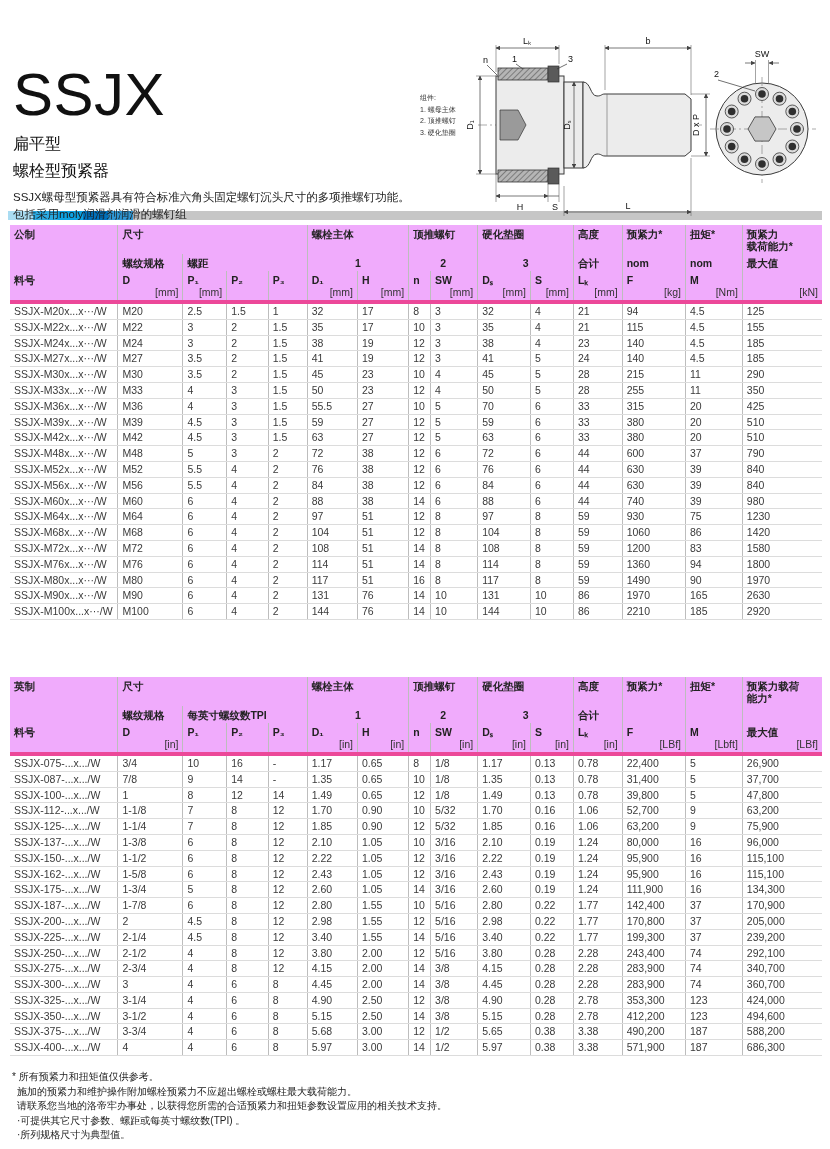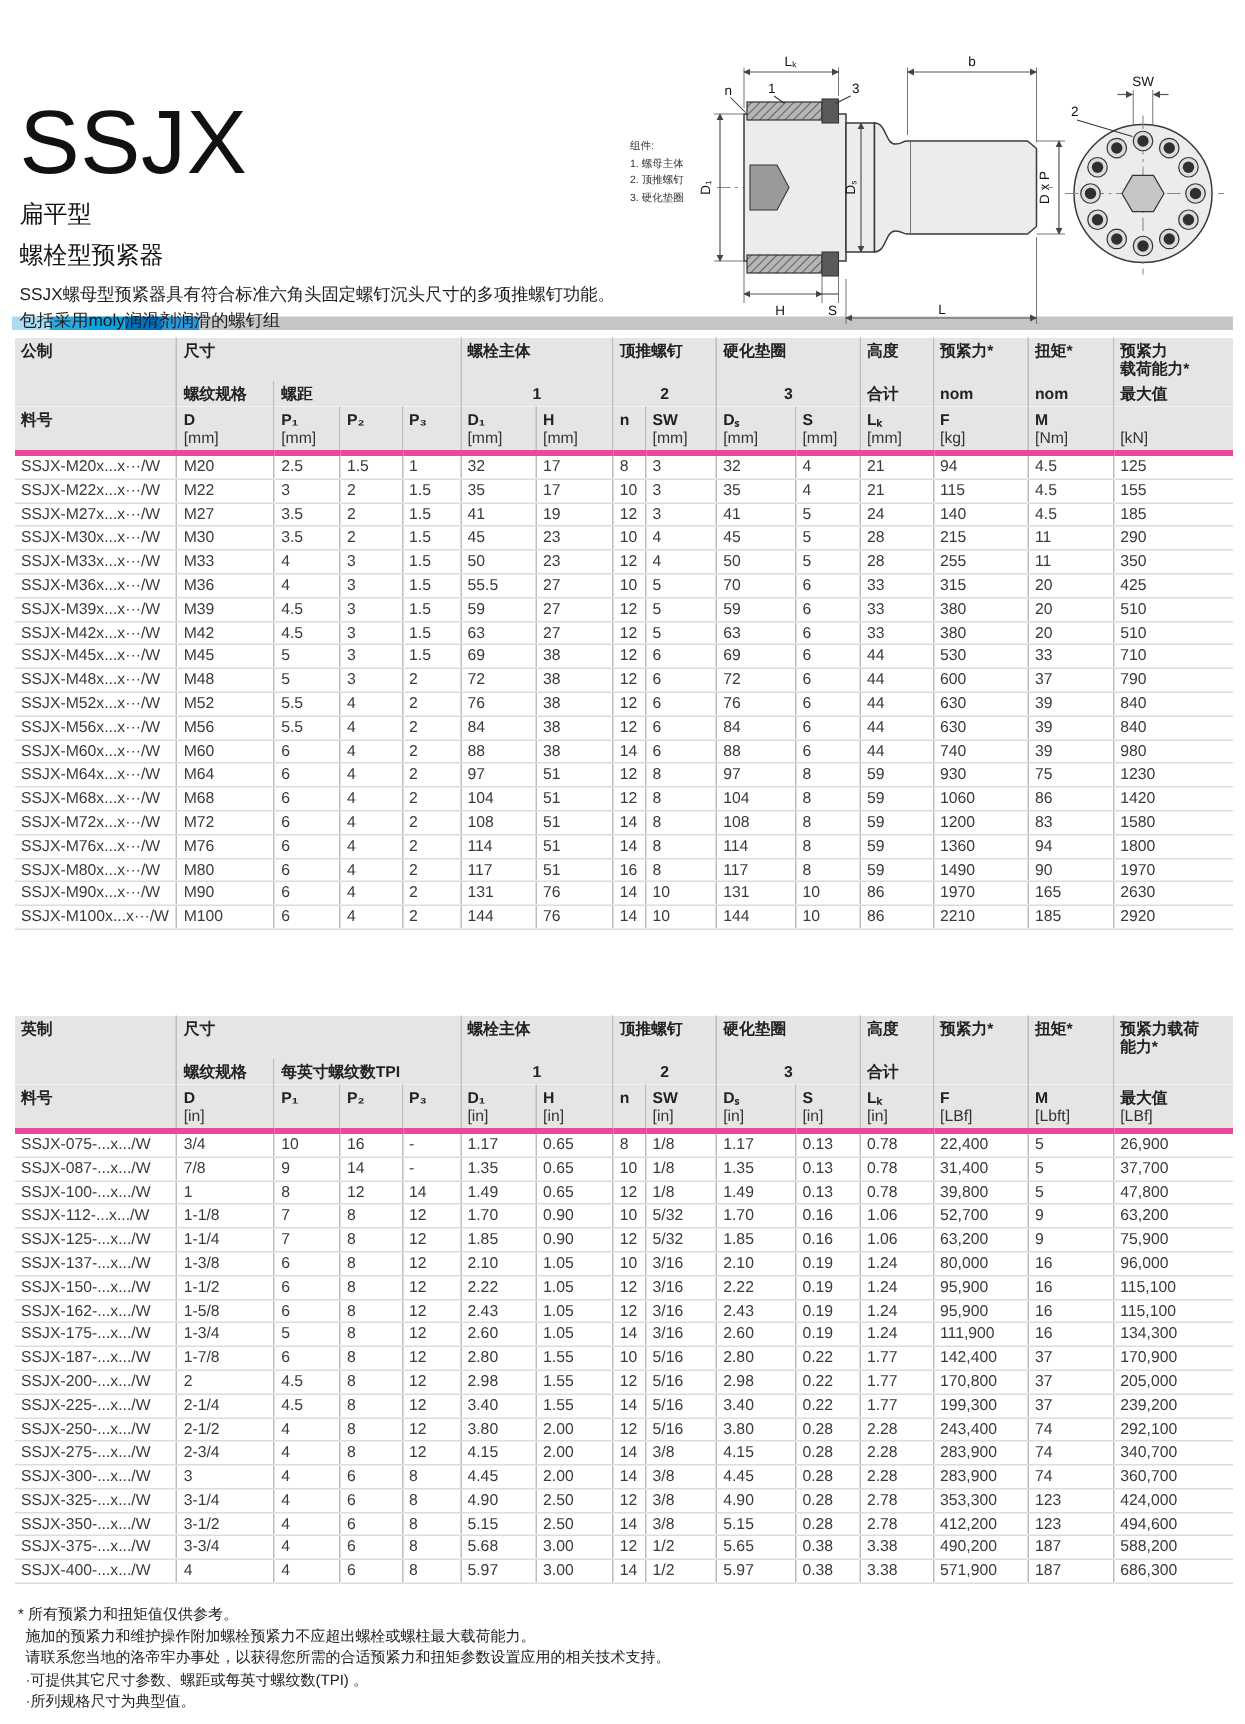--- a/index.html
+++ b/index.html
@@ -23,24 +23,24 @@
   svg .ldr   { stroke:#333; stroke-width:0.7; }
   svg .cl    { stroke:#888; stroke-width:0.7; stroke-dasharray:9 3 2 3; }
   svg text.dl { font-size:9px; fill:#111; }
 
   .accent-bar { display:flex; height:9px; width:814px; margin:211px 0 0 8px; }
   .accent-bar .seg { height:9px; }
   .accent-bar .rest { flex:1; height:9px; }
 
   table.spec { border-collapse:collapse; table-layout:fixed; width:812px; margin-left:10px; }
   table.spec th, table.spec td { font-size:10.5px; padding:1px 4px; text-align:left; vertical-align:top; overflow:hidden; white-space:nowrap; }
-  table.spec thead { background:#e5e5e5;margin-top:25px; }
+  table.spec thead { background:#f0abfc;margin-top:25px; }
   table.spec th { font-weight:bold; line-height:12px; padding-top:3px; padding-bottom:2px; }
   table.spec th div { min-height:12px; }
-  table.spec th div.unit { font-weight:normal; color:#333; }
+  table.spec th div.unit { font-weight:normal; color:#333;text-align:right; }
   table.spec .bl { border-left:1px solid #bdbdbd; }
   table.spec .ctr { text-align:center; }
   table.spec thead tr:last-child th { border-bottom:4px solid #ec4899; }
   table.spec tbody td { border-bottom:1px solid #dcdcdc; line-height:12.8px; color:#3a3a3a; }
   #metric-table { margin-top:5px; }
   #imperial-table { margin-top:57px; }
 
   .footnotes { margin:14px 0 0 12px; font-size:10px; line-height:14.5px; color:#222; }
   .footnotes div.ind { padding-left:5px; }
 </style>
@@ -350,20 +350,37 @@
         <td class="bl">10</td>
         <td class="bl">3</td>
         <td class="bl">35</td>
         <td class="bl">4</td>
         <td class="bl">21</td>
         <td class="bl">115</td>
         <td class="bl">4.5</td>
         <td class="bl">155</td>
       </tr>
       <tr>
+        <td>SSJX-M24x...x···/W</td>
+        <td class="bl">M24</td>
+        <td class="bl">3</td>
+        <td class="bl">2</td>
+        <td class="bl">1.5</td>
+        <td class="bl">38</td>
+        <td class="bl">19</td>
+        <td class="bl">12</td>
+        <td class="bl">3</td>
+        <td class="bl">38</td>
+        <td class="bl">4</td>
+        <td class="bl">23</td>
+        <td class="bl">140</td>
+        <td class="bl">4.5</td>
+        <td class="bl">185</td>
+      </tr>
+      <tr>
         <td>SSJX-M27x...x···/W</td>
         <td class="bl">M27</td>
         <td class="bl">3.5</td>
         <td class="bl">2</td>
         <td class="bl">1.5</td>
         <td class="bl">41</td>
         <td class="bl">19</td>
         <td class="bl">12</td>
         <td class="bl">3</td>
         <td class="bl">41</td>
@@ -450,37 +467,20 @@
         <td class="bl">63</td>
         <td class="bl">27</td>
         <td class="bl">12</td>
         <td class="bl">5</td>
         <td class="bl">63</td>
         <td class="bl">6</td>
         <td class="bl">33</td>
         <td class="bl">380</td>
         <td class="bl">20</td>
         <td class="bl">510</td>
-      </tr>
-      <tr>
-        <td>SSJX-M45x...x···/W</td>
-        <td class="bl">M45</td>
-        <td class="bl">5</td>
-        <td class="bl">3</td>
-        <td class="bl">1.5</td>
-        <td class="bl">69</td>
-        <td class="bl">38</td>
-        <td class="bl">12</td>
-        <td class="bl">6</td>
-        <td class="bl">69</td>
-        <td class="bl">6</td>
-        <td class="bl">44</td>
-        <td class="bl">530</td>
-        <td class="bl">33</td>
-        <td class="bl">710</td>
       </tr>
       <tr>
         <td>SSJX-M48x...x···/W</td>
         <td class="bl">M48</td>
         <td class="bl">5</td>
         <td class="bl">3</td>
         <td class="bl">2</td>
         <td class="bl">72</td>
         <td class="bl">38</td>
         <td class="bl">12</td>

